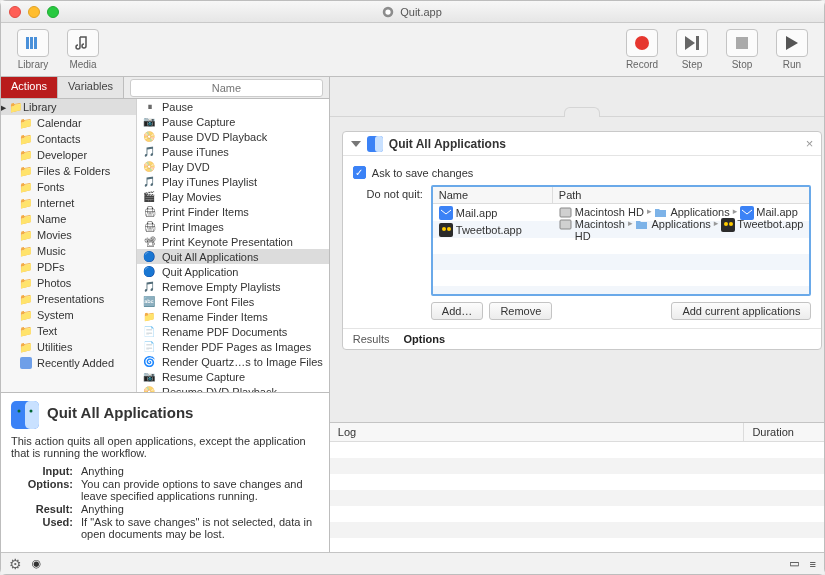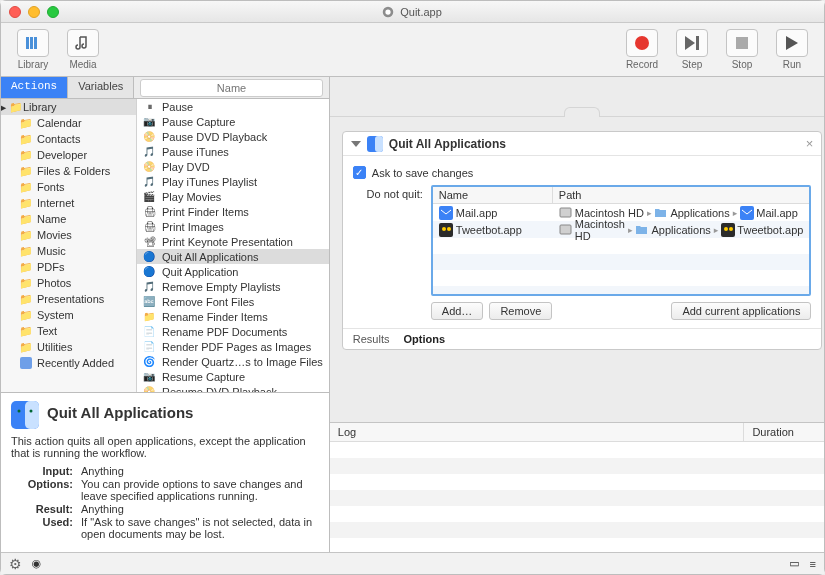--- a/index.html
+++ b/index.html
@@ -20,21 +20,21 @@
 .tb-lbl { font-size:10px; color:#666; margin-top:2px; }
 .rec { width:14px; height:14px; border-radius:50%; background:#e6372f; }
 .step-ico::before { content:""; border-left:10px solid #666; border-top:7px solid transparent; border-bottom:7px solid transparent; display:inline-block; }
 .step-ico::after { content:""; width:3px; height:14px; background:#666; display:inline-block; margin-left:1px; }
 .stop-ico { width:12px; height:12px; background:#aaa; }
 .run-ico::before { content:""; border-left:12px solid #555; border-top:7px solid transparent; border-bottom:7px solid transparent; display:inline-block; }
 .body { flex:1; display:flex; overflow:hidden; }
 .left-col { width:330px; display:flex; flex-direction:column; border-right:1px solid #bdbdbd; }
 .tabs-search { height:22px; display:flex; border-bottom:1px solid #bdbdbd; }
 .tab { padding:3px 10px; background:#e5e5e5; border-right:1px solid #bdbdbd; font-size:11px; color:#444; }
-.tab.active { background:#3b82f6; color:#fff;font-family:Liberation Mono, monospace; }
+.tab.active { background:#b91c1c; color:#fff; }
 .search-wrap { flex:1; padding:2px 6px; }
 .search { width:100%; height:18px; border:1px solid #ccc; border-radius:3px; padding:0 6px; text-align:center; font-size:11px; color:#999; background:#fff; }
 .split { flex:1; display:flex; overflow:hidden; }
 .sidebar { width:136px; background:#f7f7f7; border-right:1px solid #d2d2d2; overflow:auto; }
 .sb-item { height:16px; padding:1px 6px 1px 18px; display:flex; align-items:center; gap:4px; color:#333; font-size:11px; white-space:nowrap; overflow:hidden; }
 .sb-item.top { padding-left:6px; font-weight:500; background:#dedede; }
 .sb-ico { width:14px; height:14px; display:inline-flex; align-items:center; justify-content:center; font-size:11px; }
 .actions-list { flex:1; background:#fff; overflow:auto; }
 .al-item { height:15px; padding:1px 6px; display:flex; align-items:center; gap:5px; font-size:11px; white-space:nowrap; overflow:hidden; text-overflow:ellipsis; }
 .al-item.selected { background:#dcdcdc; }
@@ -62,21 +62,21 @@
 .nq-lbl { width:70px; text-align:right; padding-top:3px; font-size:11px; }
 .nq-table { flex:1; border:2px solid #6aa9e9; border-radius:2px; }
 .nq-head { display:flex; background:#f7f7f7; border-bottom:1px solid #dcdcdc; }
 .nq-col { padding:2px 6px; font-size:11px; }
 .nq-col.name { width:120px; border-right:1px solid #dcdcdc; }
 .nq-col.path { flex:1; }
 .nq-rows { background:#fff; }
 .nq-row { display:flex; height:17px; align-items:center; }
 .nq-row:nth-child(even) { background:#f2f6fb; }
 .nq-cell-name { width:120px; padding:0 6px; display:flex; align-items:center; gap:4px; font-size:11px; }
-.nq-cell-path { flex:1; padding:0 6px; display:flex; align-items:center; gap:3px; font-size:10.5px; color:#333; }
+.nq-cell-path { flex:1; padding:0 6px; display:flex; gap:3px; font-size:10.5px; color:#333; }
 .crumb-ico { width:13px; height:13px; display:inline-block; }
 .chev { color:#999; font-size:9px; }
 .nq-empty { height:56px; background:repeating-linear-gradient(#fff,#fff 16px,#f2f6fb 16px,#f2f6fb 32px); }
 .btn-row { display:flex; align-items:center; gap:6px; margin-top:6px; }
 .btn { padding:2px 10px; border:1px solid #c4c4c4; border-radius:3px; background:linear-gradient(#fcfcfc,#ececec); font-size:11px; }
 .btn-row .spacer { flex:1; }
 .ac-footer { padding:4px 10px; border-top:1px solid #e4e4e4; display:flex; gap:14px; font-size:11px; color:#555; }
 .ac-footer .ft-active { font-weight:700; color:#222; }
 .log-area { height:130px; border-top:1px solid #c4c4c4; background:#fff; display:flex; flex-direction:column; }
 .log-head { display:flex; border-bottom:1px solid #dcdcdc; background:#f7f7f7; }

